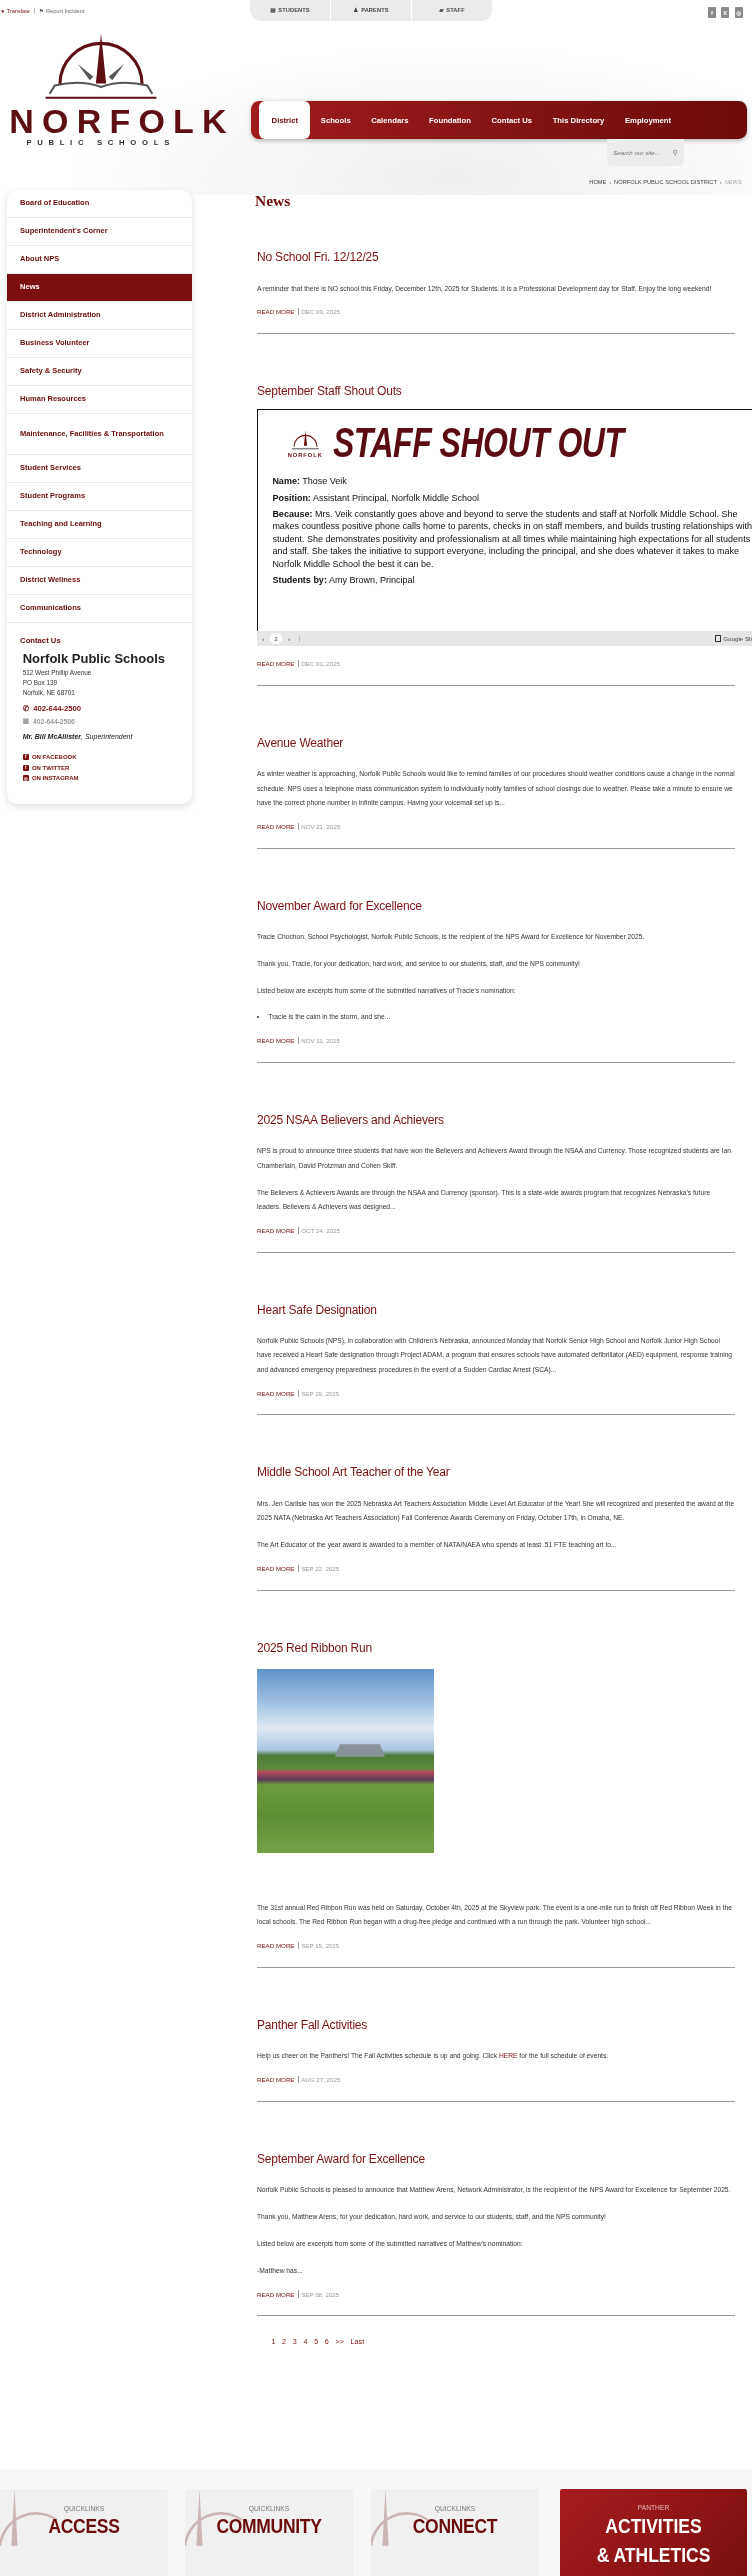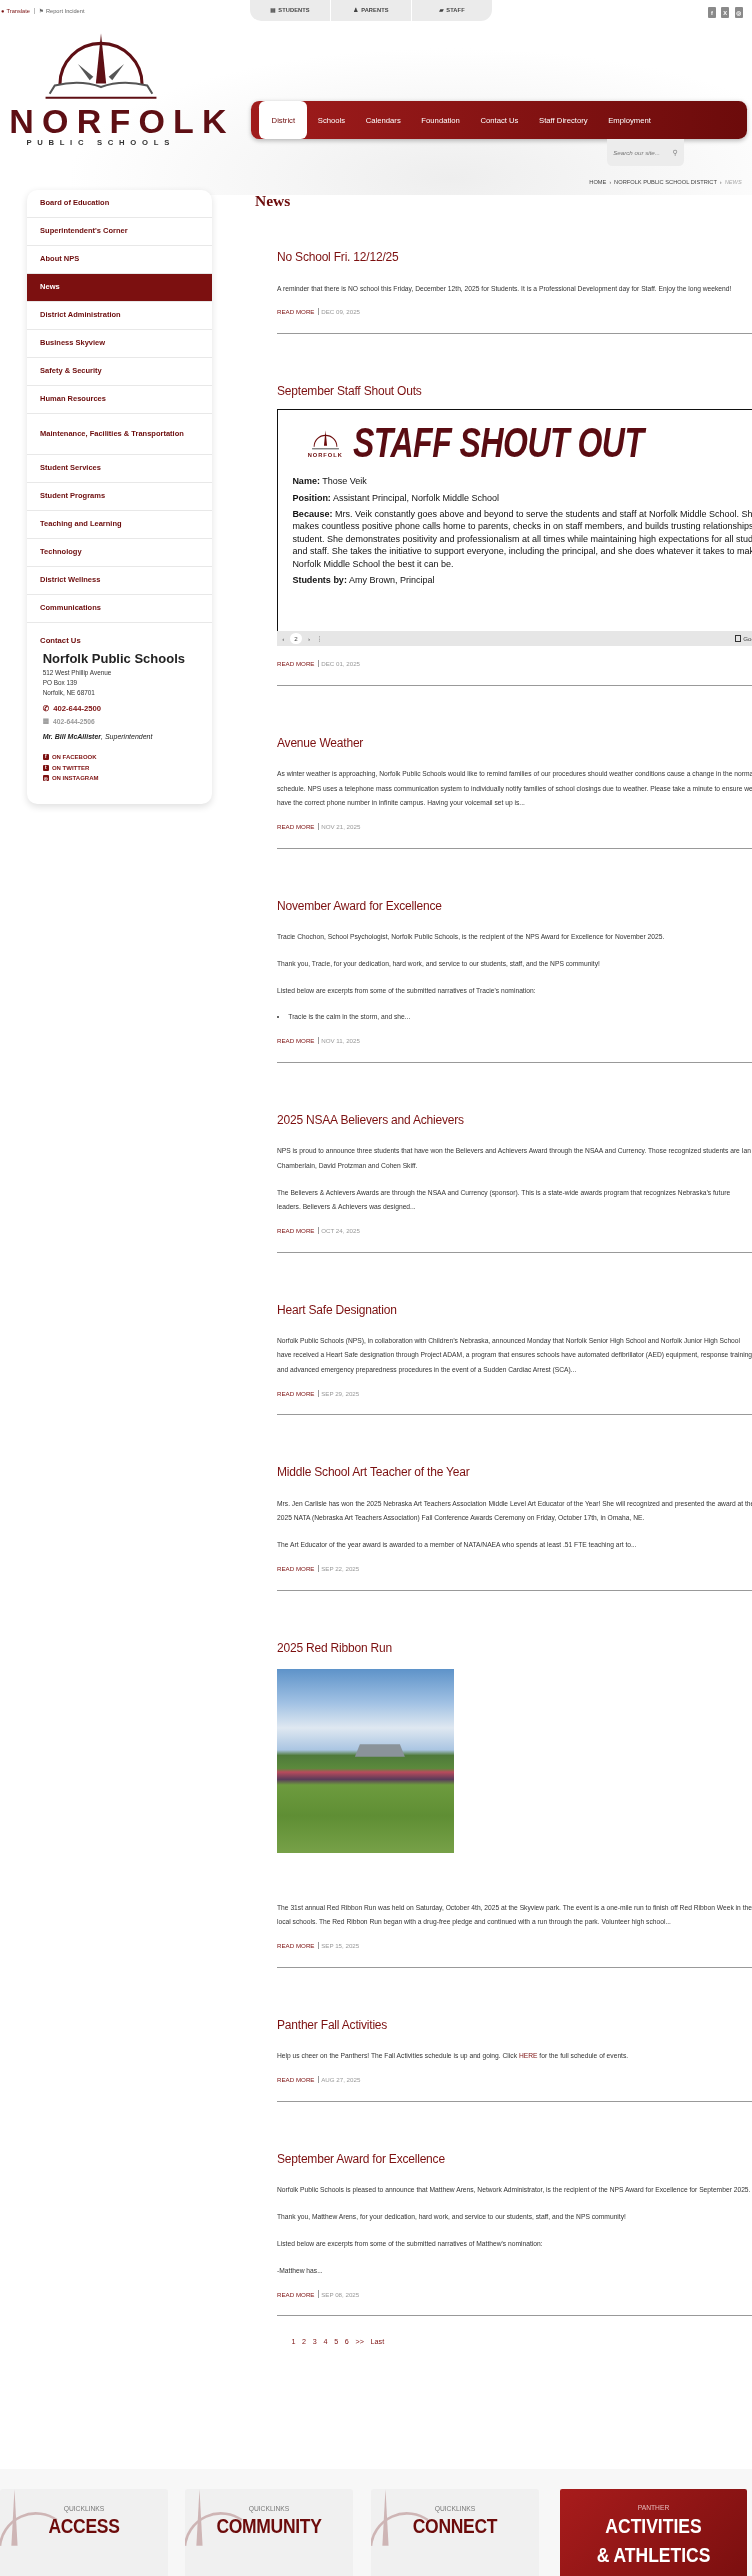--- a/index.html
+++ b/index.html
@@ -20,32 +20,32 @@
   .social-top .s { width: 8.2px; height: 11.3px; background: #8a8a8a; border-radius: 1px; color: #fff; font-size: 5.7px; font-weight: bold; display: flex; align-items: center; justify-content: center; }
 
   
   .header { position: relative; height: 170px; background: radial-gradient(ellipse at 60% 90%, #eee 0%, #fff 60%); }
   .logo { position: absolute; left: 5.2px; top: 3.1px; width: 191px; height: 124px; text-align: center; }
   .logo svg { display: block; margin: 0 auto; }
   .logo .norfolk { font-size: 34px; font-weight: bold; color: #5e0f14; letter-spacing: 8.2px; line-height: 32px; margin-left: 4.1px; }
   .logo .pubsch { font-size: 7.7px; font-weight: bold; color: #333; letter-spacing: 5.7px; margin-top: 1px; }
 
   .main-nav { position: absolute; left: 251px; top: 76px; width: 496px; height: 38px; border-radius: 8.2px; background: linear-gradient(90deg, #a01c1c, #6c0b0b); display: flex; align-items: center; box-shadow: 0 1.5px 4.1px rgba(0,0,0,0.25); }
-  .main-nav .nav-item { height: 100%; display: flex; align-items: center; padding: 0 10.3px; color: #fff; font-weight: normal; font-size: 7.7px; }
+  .main-nav .nav-item { height: 100%; display: flex; align-items: center; padding: 0 10.3px; color: #fff; font-weight: bold; font-size: 7.7px; }
   .main-nav .nav-item.active { background: #fff; color: #6c0b0b; margin-left: 8.2px; padding: 0 12.4px; height: 38px; border-radius: 6.2px 6.2px 6.2px 6.2px; }
   .search-box { position: absolute; left: 607px; top: 114px; width: 77px; height: 27px; background: #ececec; border-radius: 0 0 5.2px 5.2px; display: flex; align-items: center; justify-content: space-between; padding: 0 6.2px; }
   .search-box input { border: none; background: transparent; font-size: 6.2px; font-style: italic; color: #888; width: 57px; outline: none; font-family: "Liberation Sans", sans-serif; }
   .search-box .sicon { font-size: 7.2px; color: #888; }
 
   .breadcrumb { position: absolute; right: 11.3px; top: 179px; font-size: 5.7px; color: #444; display: flex; gap: 3.1px; align-items: center; }
   .breadcrumb .cur { color: #aaa; font-style: italic; }
   .breadcrumb .chev { font-size: 4.6px; }
 
   
-  .layout { position: relative; display: flex; padding-left: 20px; }
+  .layout { position: relative; display: flex; }
   .sidebar { width: 196px; flex-shrink: 0; padding-left: 6.7px; }
   .content { width: 510px; margin-left: 61px; }
 
   .side-card { width: 185px; background: #fff; border-radius: 10.3px; box-shadow: 0 2.1px 7.2px rgba(0,0,0,0.12); overflow: hidden; margin-top: -5.2px; }
   .side-item { padding: 0 13.4px; min-height: 28px; display: flex; align-items: center; border-bottom: 0.5px solid #e8e8e8; color: #6c0b0b; font-size: 7.5px; font-weight: bold; line-height: 12.4px; }
   .side-item.two { min-height: 41px; text-align: right; }
   .side-item.active { background: #7c1010; color: #fff; }
   .contact-block { padding: 13.4px 13.4px 17.5px 13.4px; }
   .contact-block h4 { color: #6c0b0b; font-size: 7.7px; margin-bottom: 6.2px; }
   .contact-block .org { font-size: 13px; font-weight: bold; color: #222; margin-left: 2.6px; margin-bottom: 2.1px; }
@@ -147,21 +147,21 @@
     <div class="norfolk">NORFOLK</div>
     <div class="pubsch">PUBLIC SCHOOLS</div>
   </a>
 
   <nav class="main-nav">
     <a class="nav-item active">District</a>
     <a class="nav-item">Schools</a>
     <a class="nav-item">Calendars</a>
     <a class="nav-item">Foundation</a>
     <a class="nav-item">Contact Us</a>
-    <a class="nav-item">Staff Directory</a>
+    <a class="nav-item">This Directory</a>
     <a class="nav-item">Employment</a>
   </nav>
 
   <div class="search-box">
     <input type="text" placeholder="Search our site..." style="">
     <span class="sicon">⚲</span>
   </div>
 </div>
 
 <div class="breadcrumb">
@@ -175,21 +175,21 @@
 <h1 class="page-title">News</h1>
 
 <div class="layout">
   <aside class="sidebar">
     <div class="side-card">
       <a class="side-item">Board of Education</a>
       <a class="side-item">Superintendent's Corner</a>
       <a class="side-item">About NPS</a>
       <a class="side-item active">News</a>
       <a class="side-item">District Administration</a>
-      <a class="side-item">Business Skyview</a>
+      <a class="side-item">Business Volunteer</a>
       <a class="side-item">Safety &amp; Security</a>
       <a class="side-item">Human Resources</a>
       <a class="side-item two">Maintenance, Facilities &amp; Transportation</a>
       <a class="side-item">Student Services</a>
       <a class="side-item">Student Programs</a>
       <a class="side-item">Teaching and Learning</a>
       <a class="side-item">Technology</a>
       <a class="side-item">District Wellness</a>
       <a class="side-item">Communications</a>
 

